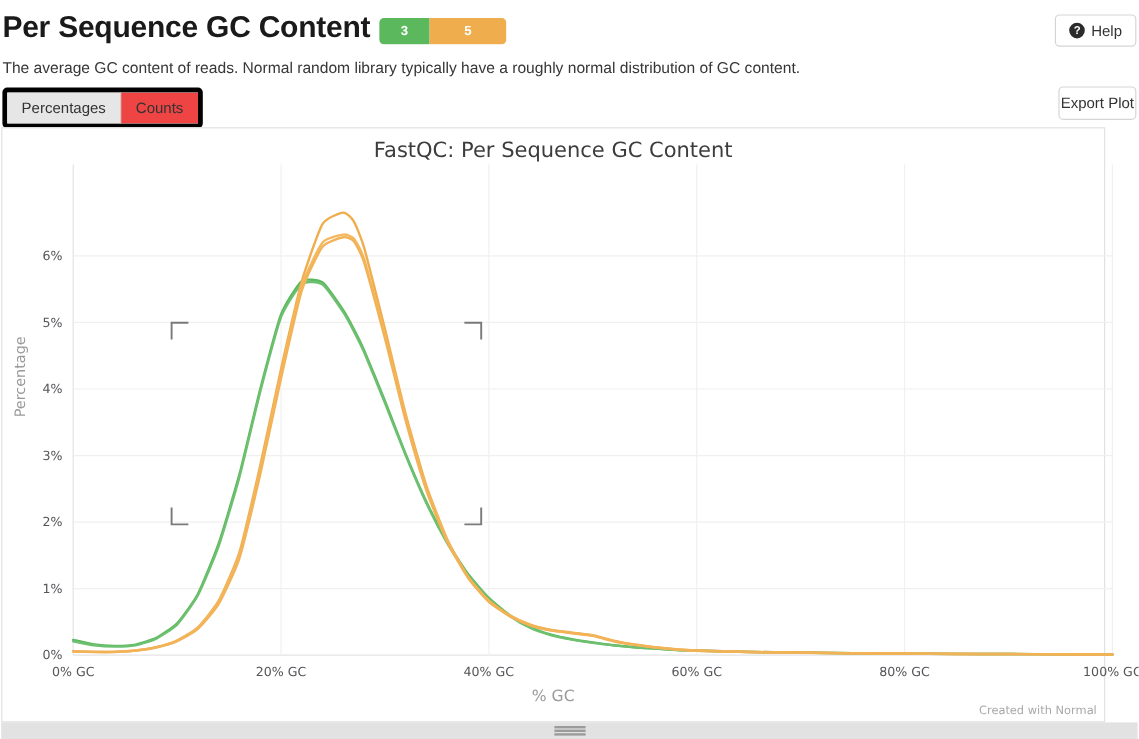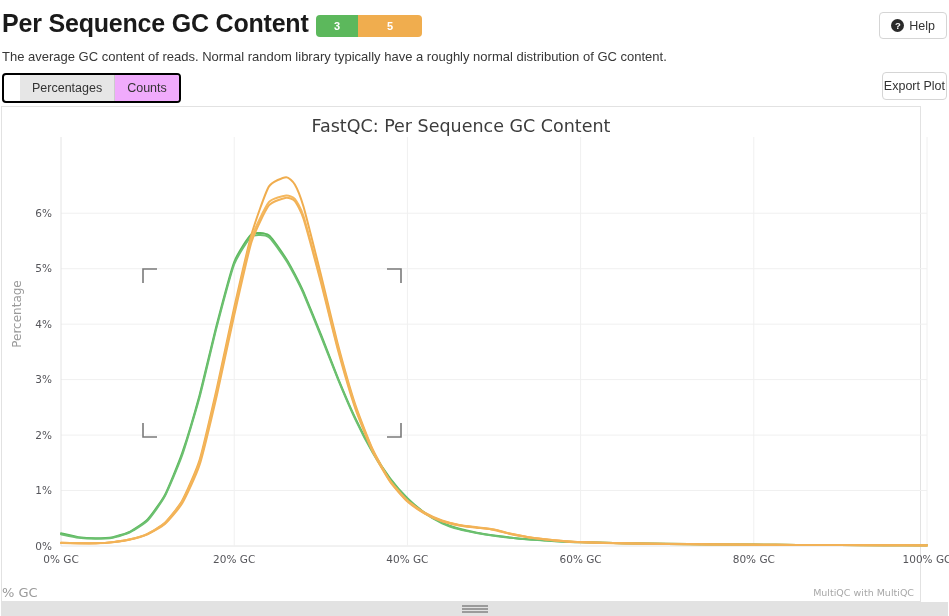--- a/index.html
+++ b/index.html
@@ -52,28 +52,27 @@
 
   .subtitle {
     position: absolute; left: 2px; top: 49px;
     font-size: 13px; color: #373737; white-space: nowrap; text-align: center;
   }
 
   
   .tabs {
     position: absolute; left: 2px; top: 73px;
     display: flex; border-radius: 4px; overflow: hidden;
-    border: 2px solid #000000;
-    padding-left: 16px;
+    border: 4px solid #000000;
   }
   .tab {
     height: 26px; padding: 0 12px;
     display: flex; align-items: center;
     font-size: 12.5px; color: #333;
-    background: #f0abfc; cursor: pointer;
+    background: #ef4444; cursor: pointer;
     border-right: 1px solid #cccccc;
   }
   .tab:last-child { border-right: none; }
   .tab.active { background: #e6e6e6; }
 
   .export-btn {
     position: absolute; right: 2px; top: 72px;
     height: 28px; padding: 0 1px;
     display: flex; align-items: center;
     background: #ffffff; border: 1px solid #d5d5d5; border-radius: 4px;
@@ -93,22 +92,22 @@
     font-family: "DejaVu Sans", sans-serif;
   }
   .y-axis-title {
     position: absolute; left: -30px; top: 200px;
     width: 90px; text-align: center;
     transform: rotate(-90deg);
     font-size: 12px; color: #9a9a9a;
     font-family: "DejaVu Sans", sans-serif;
   }
   .x-axis-title {
-    position: absolute; left: 0; top: 478px; width: 100%;
-    text-align: left; font-size: 13px; color: #9a9a9a;
+    position: absolute; left: 0; top: 466px; width: 100%;
+    text-align: center; font-size: 13px; color: #9a9a9a;
     font-family: "DejaVu Sans", sans-serif;
   }
   .credit {
     position: absolute; right: 6px; bottom: 3px;
     font-size: 9.5px; color: #a8a8a8;
     font-family: "DejaVu Sans", sans-serif;
   }
   #plot-svg { position: absolute; left: 0; top: 0; }
 
   .ytick, .xtick {
@@ -159,21 +158,21 @@
   <div class="tabs">
     <div class="tab active">Percentages</div>
     <div class="tab">Counts</div>
   </div>
   <div class="export-btn">Export Plot</div>
 
   <div class="plot-panel">
     <div class="chart-title">FastQC: Per Sequence GC Content</div>
     <div class="y-axis-title">Percentage</div>
     <div class="x-axis-title">% GC</div>
-    <div class="credit">MultiQC with MultiQC</div>
+    <div class="credit">Created with Normal</div>
     <svg id="plot-svg" width="947" height="496">
         <line x1="59" y1="439" x2="925" y2="439" class="axisline"></line>
         <text x="50" y="442.5" class="ytick">0%</text>
         <line x1="59" y1="383.5390070921986" x2="925" y2="383.5390070921986" class="gridline"></line>
         <text x="50" y="387.0390070921986" class="ytick">1%</text>
         <line x1="59" y1="328.07801418439715" x2="925" y2="328.07801418439715" class="gridline"></line>
         <text x="50" y="331.57801418439715" class="ytick">2%</text>
         <line x1="59" y1="272.6170212765958" x2="925" y2="272.6170212765958" class="gridline"></line>
         <text x="50" y="276.1170212765958" class="ytick">3%</text>
         <line x1="59" y1="217.15602836879432" x2="925" y2="217.15602836879432" class="gridline"></line>

